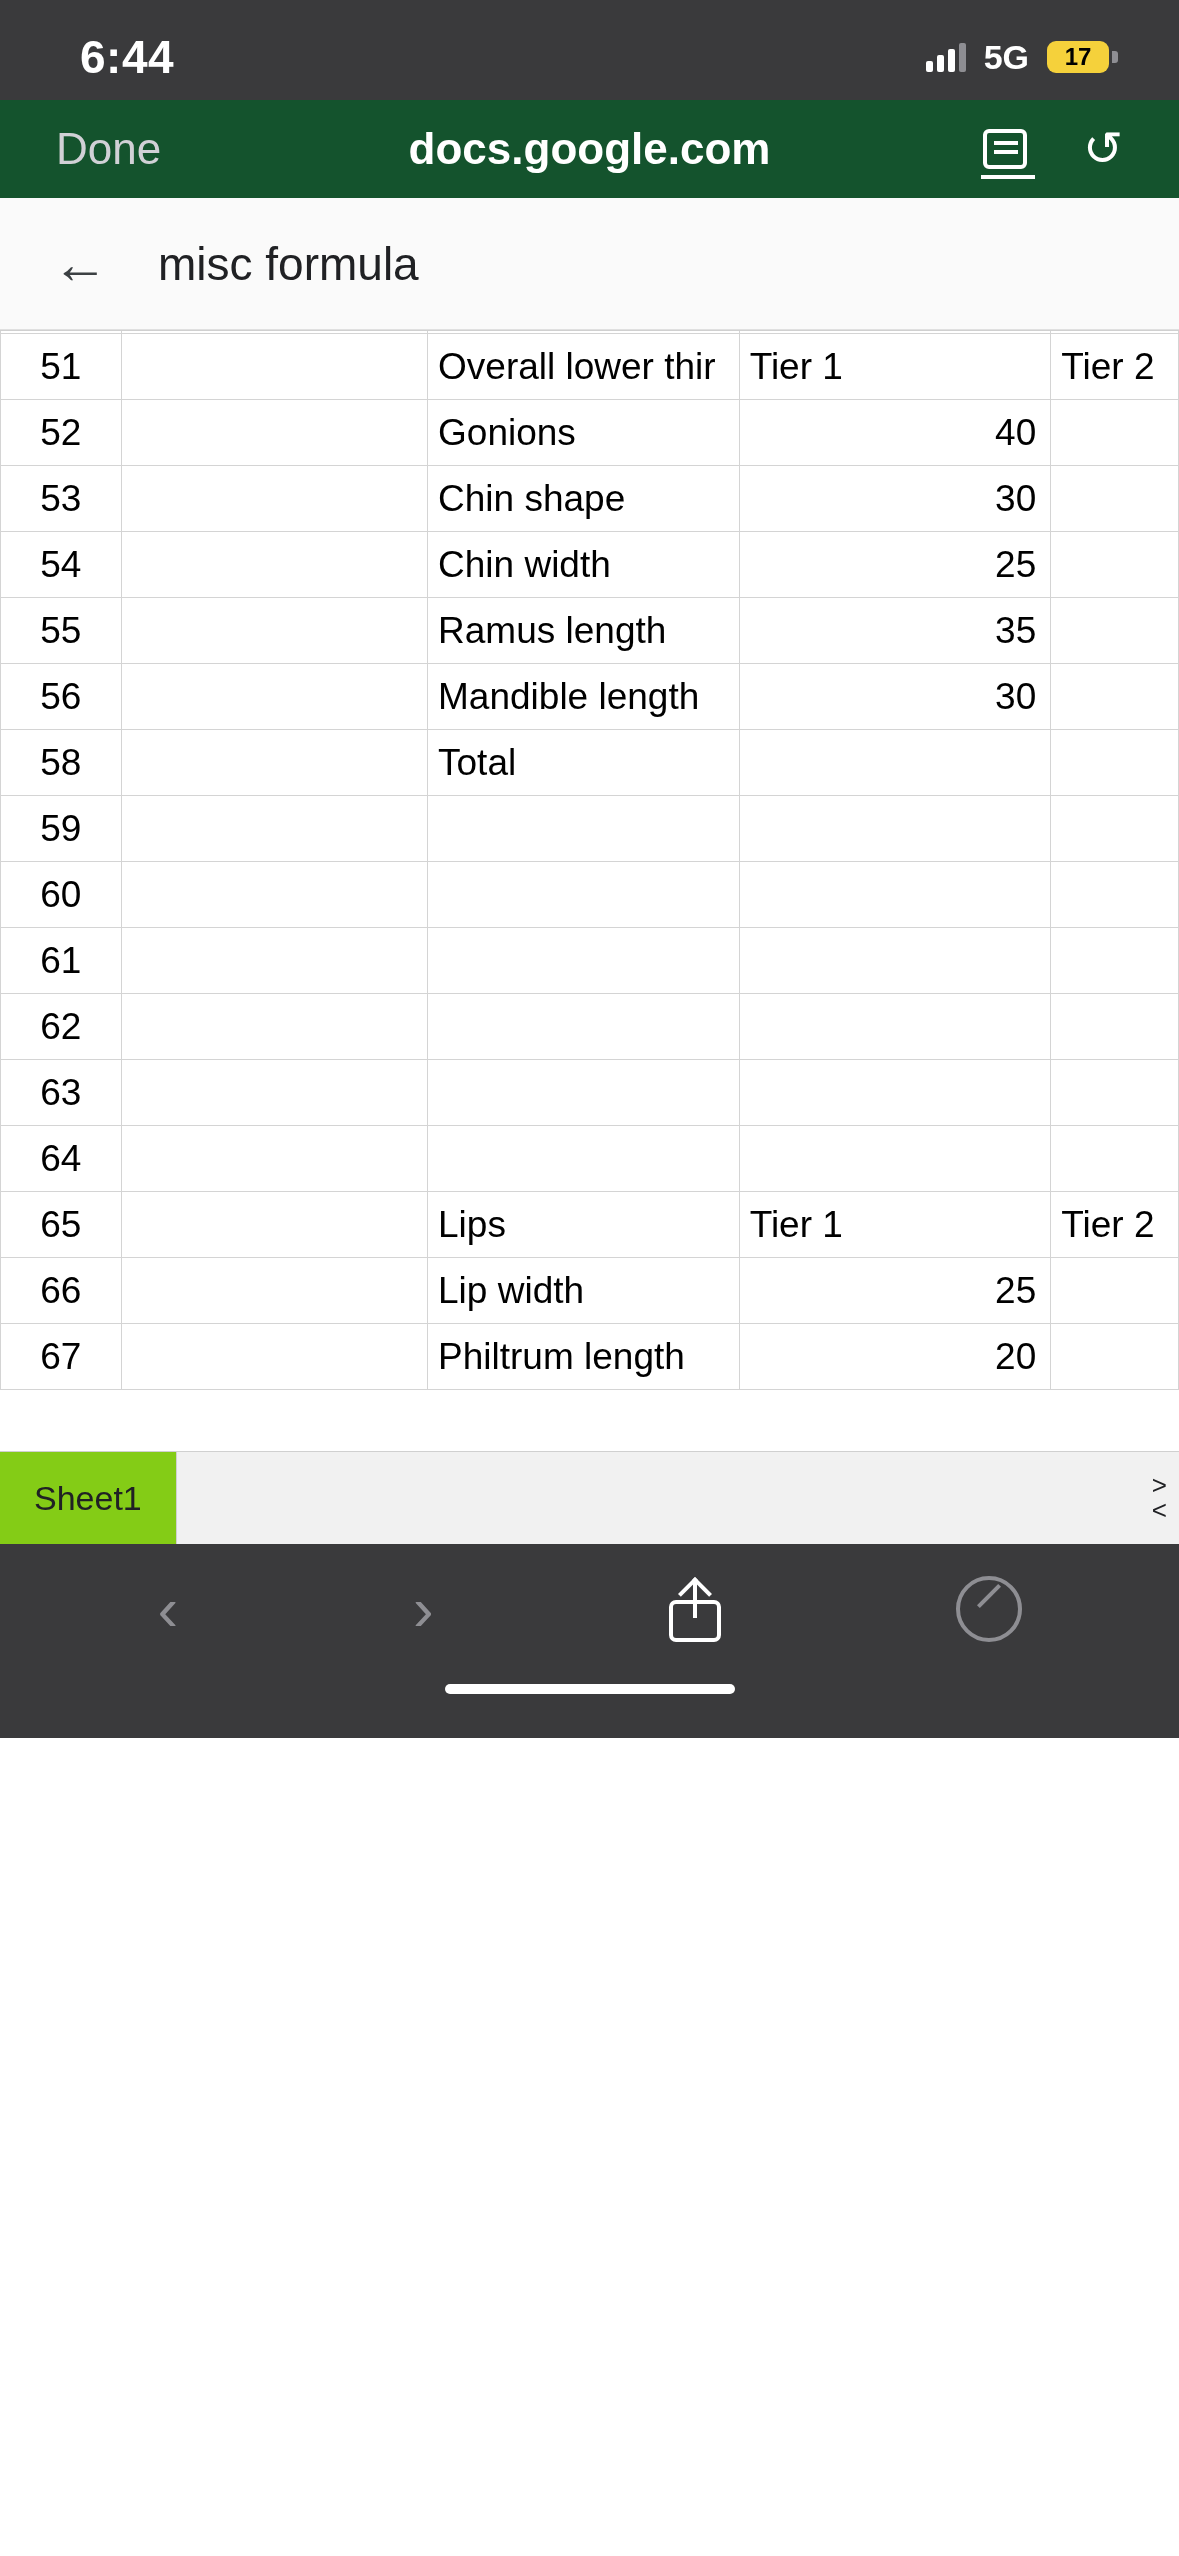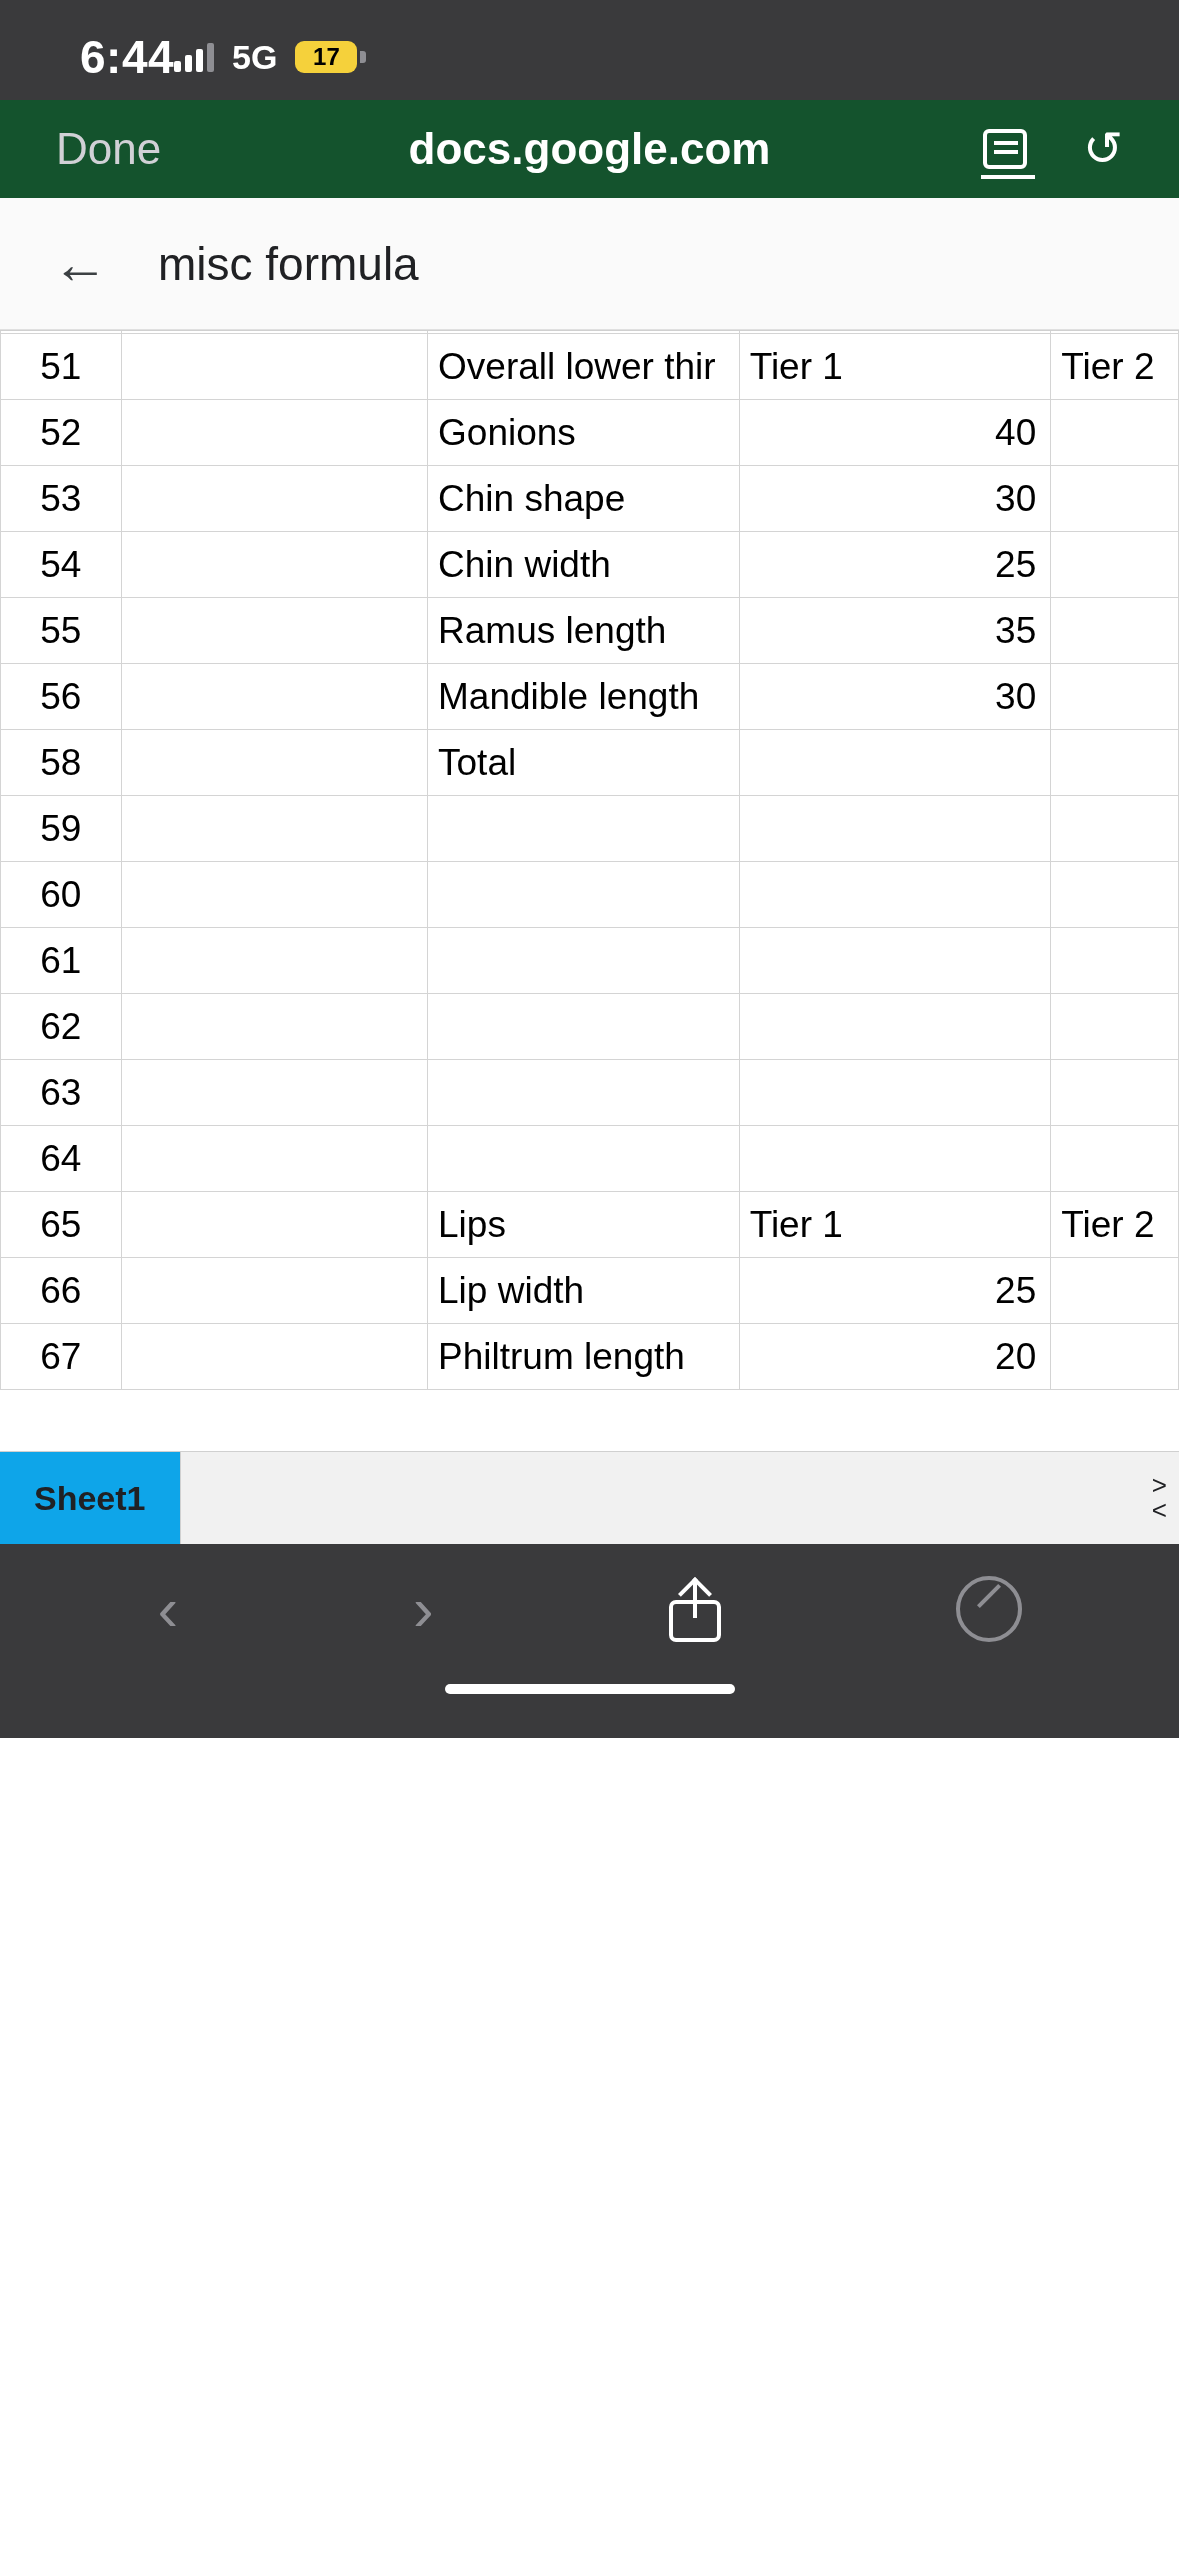--- a/index.html
+++ b/index.html
@@ -15,20 +15,21 @@
     position: relative;
   }
 
   
   .status-bar {
     height: 100px;
     background: #3a3a3c;
     color: #ffffff;
     display: flex;
     align-items: center;
+    justify-content: space-between;
     padding: 0 70px 0 80px;
     box-sizing: border-box;
     position: relative;
   }
   .status-time {
     font-size: 46px;
     font-weight: bold;
     letter-spacing: 0.5px;
     padding-top: 14px;
   }
@@ -214,28 +215,27 @@
   
   .tab-bar {
     height: 92px;
     background: #f1f1f1;
     border-top: 1px solid #d0d0d0;
     display: flex;
     align-items: stretch;
     position: relative;
   }
   .sheet-tab {
-    background: #0ea5e9;
+    background: #84cc16;
     display: flex;
     align-items: center;
     padding: 0 34px;
     font-size: 34px;
     color: #202124;
     border-right: 1px solid #d0d0d0;
-    font-weight: bold;
   }
   .tab-scrollers {
     margin-left: auto;
     display: flex;
     flex-direction: column;
     justify-content: center;
     align-items: center;
     padding-right: 12px;
     font-size: 26px;
     color: #202124;

